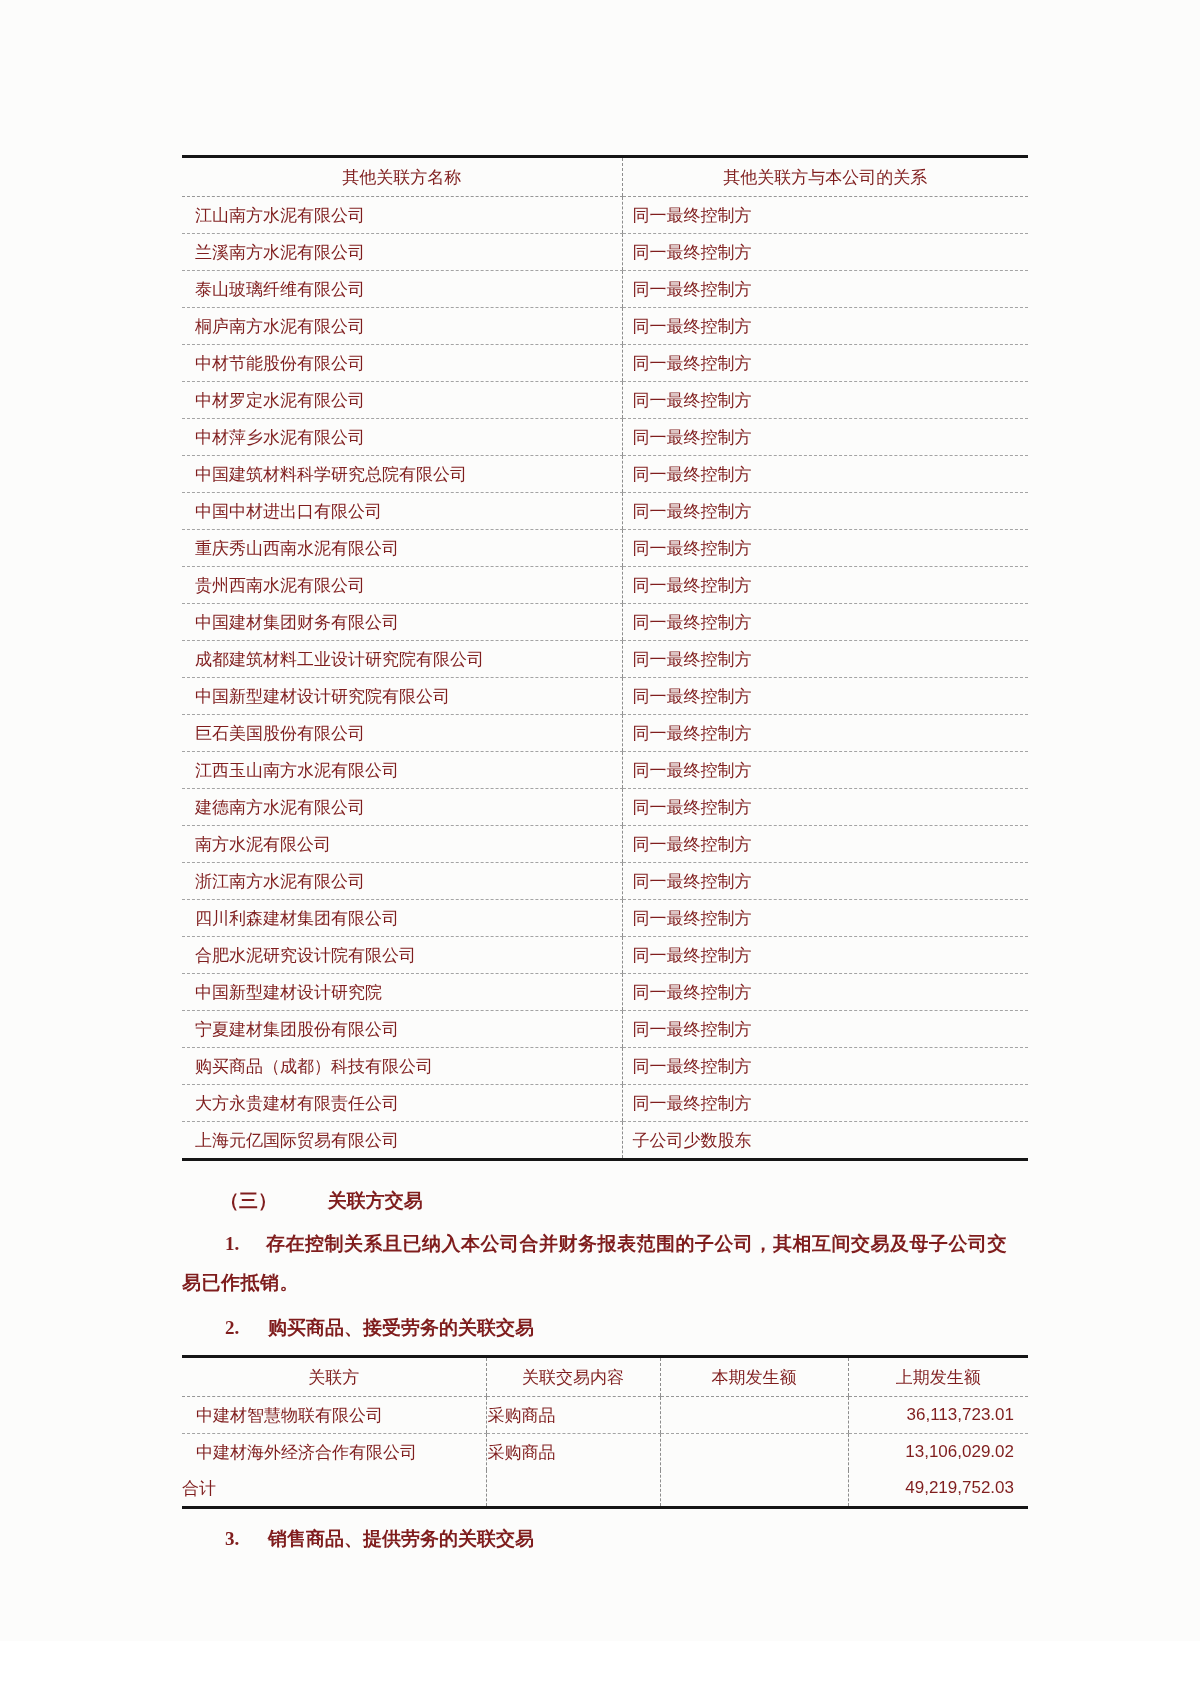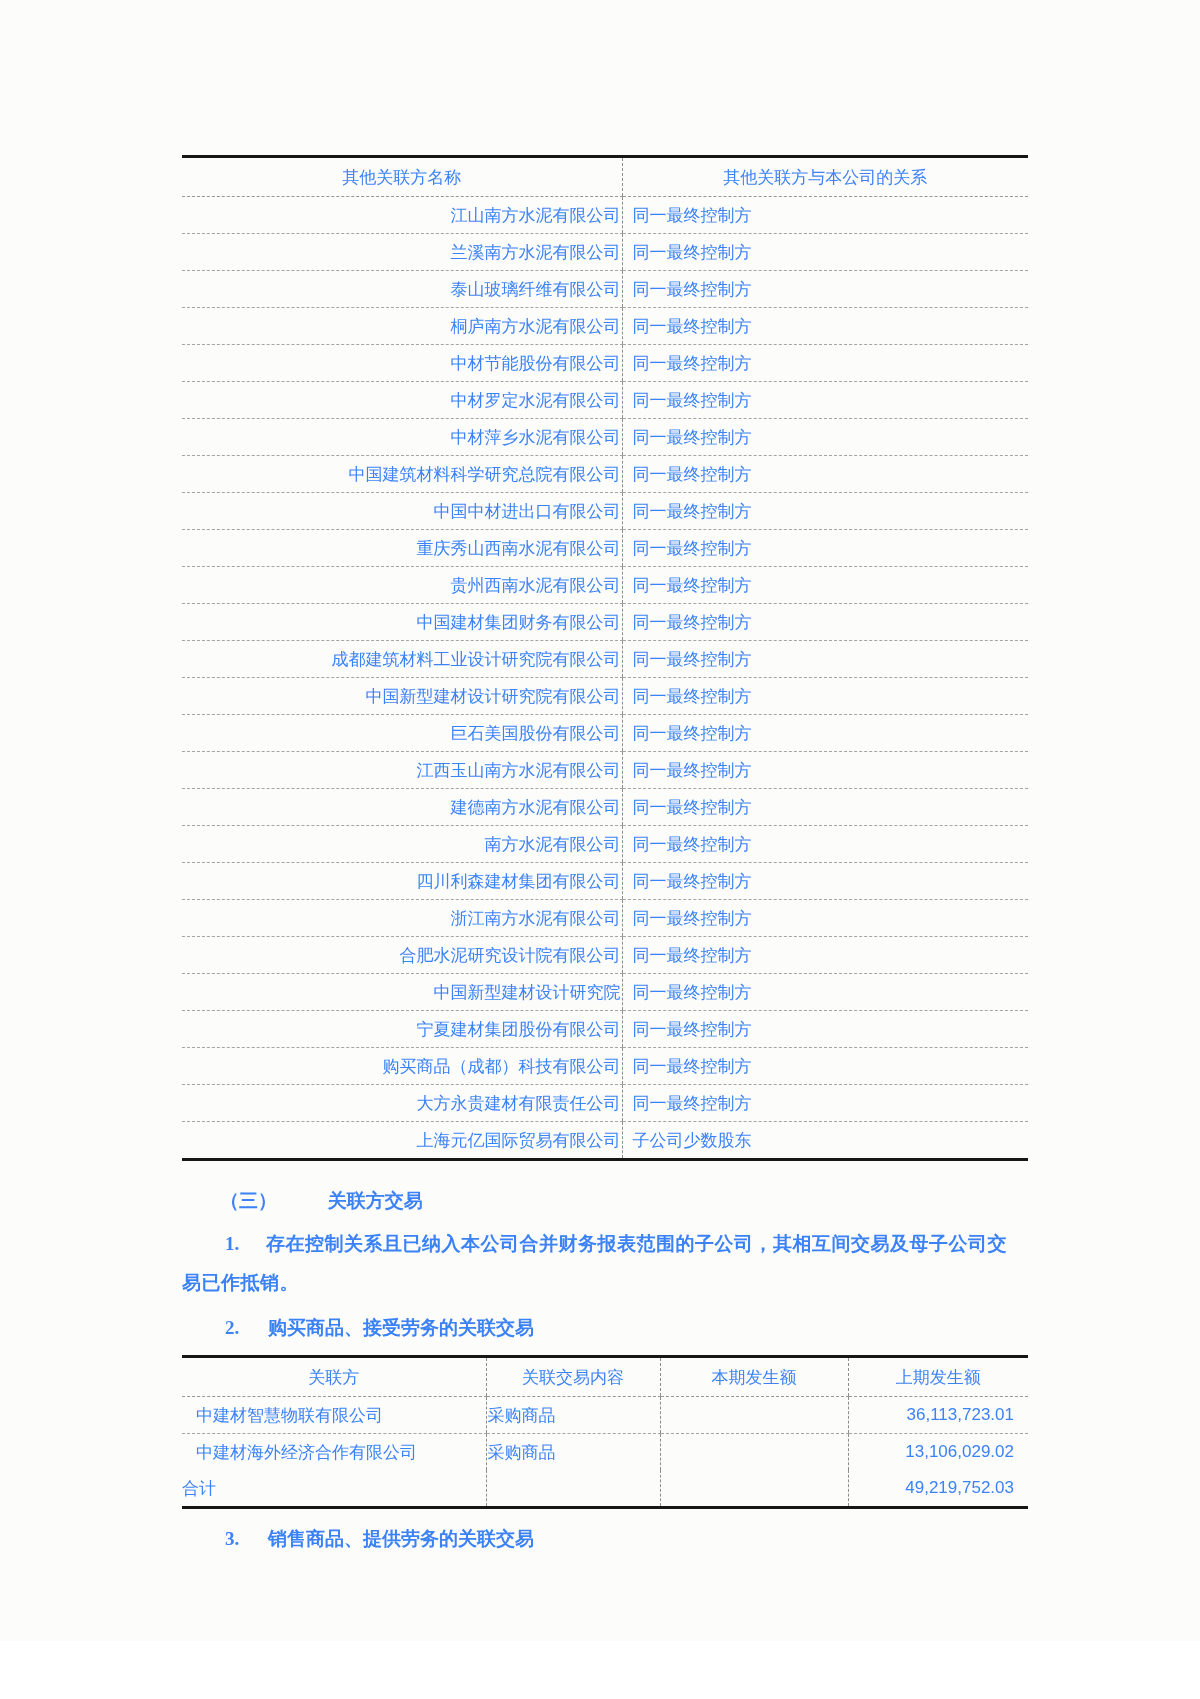--- a/index.html
+++ b/index.html
@@ -1,20 +1,20 @@
 <!DOCTYPE html>
 <html><head>
 <meta charset="utf-8">
 <style>
   html,body { margin:0; padding:0; }
   .page {
     position:relative;
     width:1200px; height:1641px;
     background:#fcfcfb;
-    color:#3b82f6;
+    color:#7f1d1d;
     font-family:"Liberation Serif","DejaVu Serif",serif;
     overflow:hidden;
   }
   .content {
     position:absolute;
     left:182px; top:155px;
     width:846px;
   }
 
   
@@ -44,21 +44,21 @@
     overflow:hidden;
   }
   table.doc-table th + th,
   table.doc-table td + td {
     border-left:1px dashed #8d8d8d;
     margin-top:35px;
   }
   table.doc-table tr:last-child td { border-bottom:none; }
 
   
-  .t1-name-cell   { padding-left:13px;text-align:right; }
+  .t1-name-cell   { padding-left:13px; }
   .t1-rel-cell    { padding-left:10px; }
 
   
   .t2-party-cell   { padding-left:14px; }
   .t2-content-cell { }
   .t2-amount-cell  {
     text-align:right;
     padding-right:14px;
     font-family:"Liberation Sans","DejaVu Sans",sans-serif;
     font-size:16px;
@@ -191,26 +191,26 @@
     <td class="t1-name-cell">建德南方水泥有限公司</td>
     <td class="t1-rel-cell">同一最终控制方</td>
   </tr>
 
   <tr>
     <td class="t1-name-cell">南方水泥有限公司</td>
     <td class="t1-rel-cell">同一最终控制方</td>
   </tr>
 
   <tr>
+    <td class="t1-name-cell">浙江南方水泥有限公司</td>
+    <td class="t1-rel-cell">同一最终控制方</td>
+  </tr>
+
+  <tr>
     <td class="t1-name-cell">四川利森建材集团有限公司</td>
-    <td class="t1-rel-cell">同一最终控制方</td>
-  </tr>
-
-  <tr>
-    <td class="t1-name-cell">浙江南方水泥有限公司</td>
     <td class="t1-rel-cell">同一最终控制方</td>
   </tr>
 
   <tr>
     <td class="t1-name-cell">合肥水泥研究设计院有限公司</td>
     <td class="t1-rel-cell">同一最终控制方</td>
   </tr>
 
   <tr>
     <td class="t1-name-cell">中国新型建材设计研究院</td>

